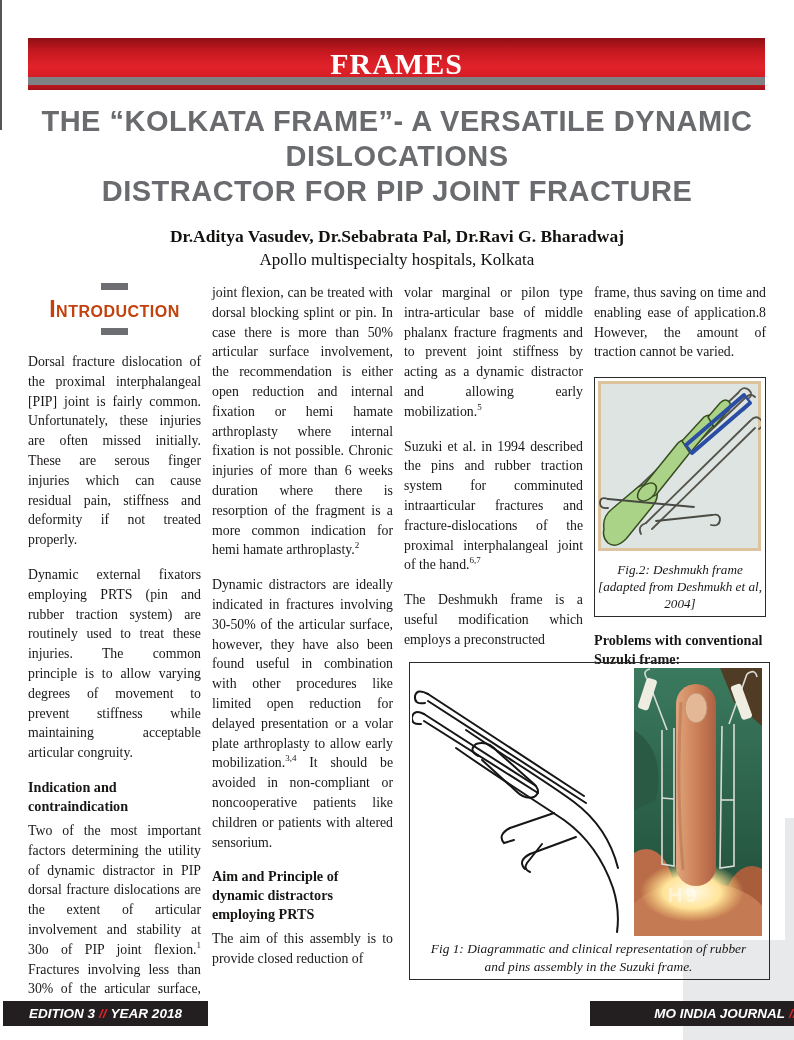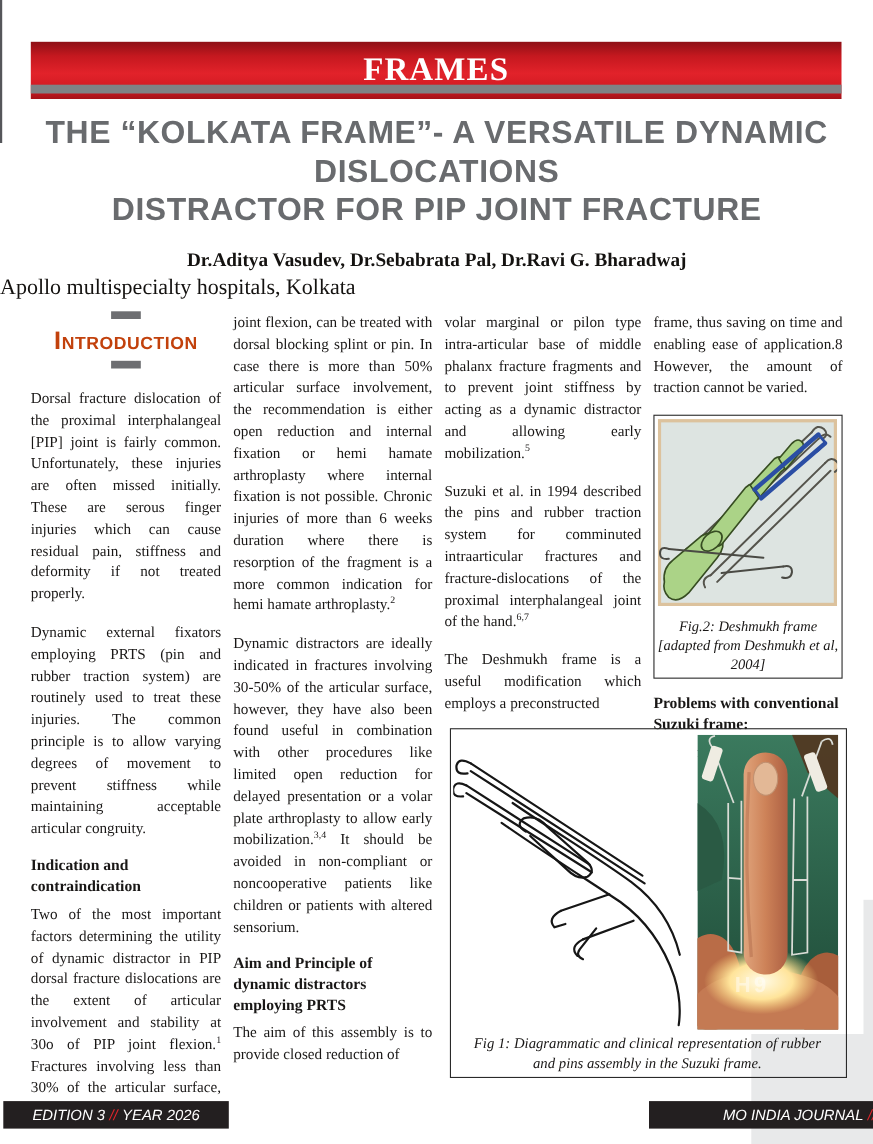--- a/index.html
+++ b/index.html
@@ -18,22 +18,22 @@
   .banner span{font-family:"Liberation Serif",serif;font-weight:700;font-size:30px;color:#ffffff;letter-spacing:1px;}
   .banner-underline{position:absolute;left:28px;top:77px;width:737px;height:8px;background:#7f8285;}
 
   
   .title{position:absolute;left:0;top:104px;width:794px;margin:0;text-align:center;
          font-family:"Liberation Sans",sans-serif;font-weight:700;color:#696b6e;
          font-size:29px;line-height:35px;letter-spacing:0.5px;}
   .title span{display:block;}
   .authors{position:absolute;left:0;top:226px;width:794px;text-align:center;
            font-weight:700;font-size:17.5px;color:#141210;}
-  .affiliation{position:absolute;left:0;top:250px;width:794px;text-align:left;
-               font-size:20px;color:#141210;}
+  .affiliation{position:absolute;left:0;top:250px;width:794px;text-align:center;
+               font-size:17px;color:#141210;}
 
   
   .col{position:absolute;top:283px;font-size:13.8px;line-height:19.8px;text-align:justify;}
   .col p{margin:0 0 15px 0;}
   .col h3{font-size:14.2px;line-height:19px;margin:2px 0 5px 0;font-weight:700;text-align:left;}
   sup{font-size:9px;line-height:0;}
   .col1{left:28px;width:173px;}
   .col2{left:212px;width:181px;}
   .col3{left:404px;width:179px;}
   .col4{left:594px;width:172px;}
@@ -50,21 +50,21 @@
   .spaced{word-spacing:5px;letter-spacing:1.2px;}
 
   
   .fig1-box{position:absolute;left:409px;top:662px;width:361px;height:318px;box-sizing:border-box;
             border:1px solid #2a2a2a;background:transparent;padding:5px 4px 0 2px;}
   .fig1-row{display:flex;align-items:flex-start;}
   .fig1-caption{font-style:italic;font-size:13.4px;line-height:17.5px;text-align:center;margin:4px 14px 0 14px;}
 
   
   .footer-bar{position:absolute;top:1001px;height:25px;background:#231f20;display:flex;align-items:center;
-              font-family:"Liberation Sans",sans-serif;font-style:italic;font-weight:400;font-size:13.5px;color:#ffffff;}
+              font-family:"Liberation Sans",sans-serif;font-style:italic;font-weight:700;font-size:13.5px;color:#ffffff;}
   .footer-left{left:3px;width:205px;justify-content:center;gap:4px;}
   .footer-right{left:590px;width:227px;justify-content:flex-end;padding-right:9px;box-sizing:border-box;gap:4px;z-index:3;padding-left:44px;}
   .footer-sep{color:#e0242b;}
 </style>
 </head>
 <body>
 
 <div class="page">
 
   <div class="edge-strip"></div>
@@ -225,21 +225,21 @@
         <rect x="8" y="10" width="11" height="32" rx="3" fill="#efece2" transform="rotate(18 13 26)"></rect>
         <rect x="102" y="16" width="11" height="36" rx="3" fill="#efece2" transform="rotate(-20 107 34)"></rect>
       </svg>
     </div>
     <figcaption class="fig1-caption">Fig 1: Diagrammatic and clinical representation of rubber and pins assembly in the Suzuki frame.</figcaption>
   </figure>
 
   <div class="footer-bar footer-left">
     <span>EDITION 3</span>
     <span class="footer-sep">//</span>
-    <span>YEAR 2026</span>
+    <span>YEAR 2018</span>
   </div>
   <div class="footer-bar footer-right">
     <span>MO INDIA JOURNAL</span>
     <span class="footer-sep">//</span>
     <span>7</span>
   </div>
 
 </div>
 
 </body></html>

